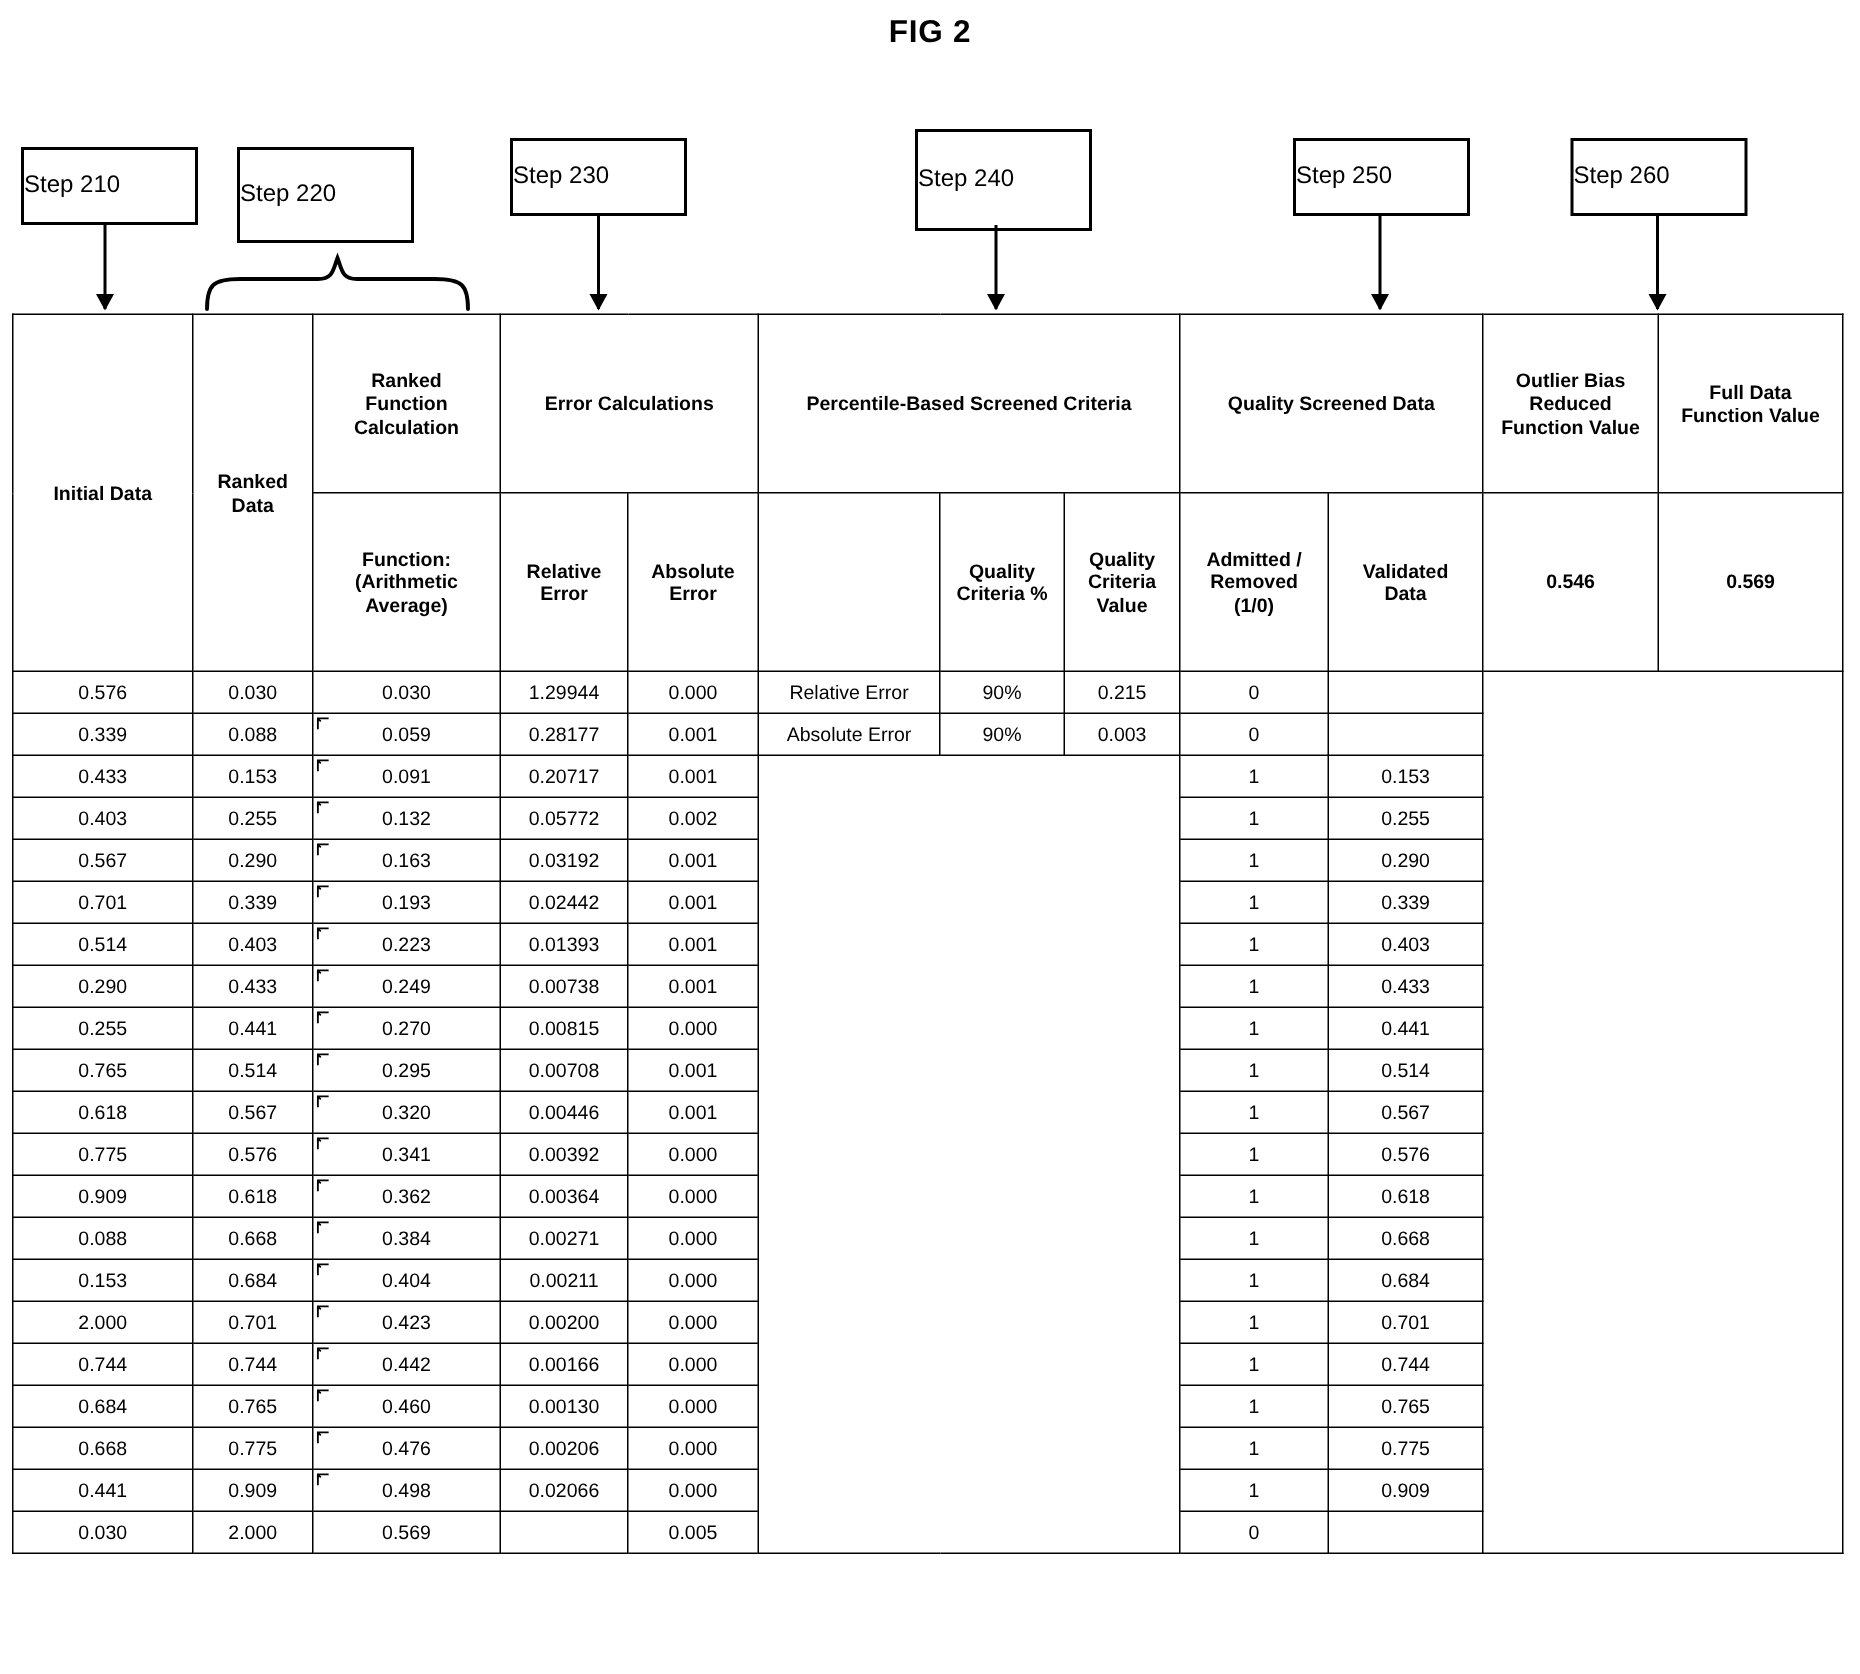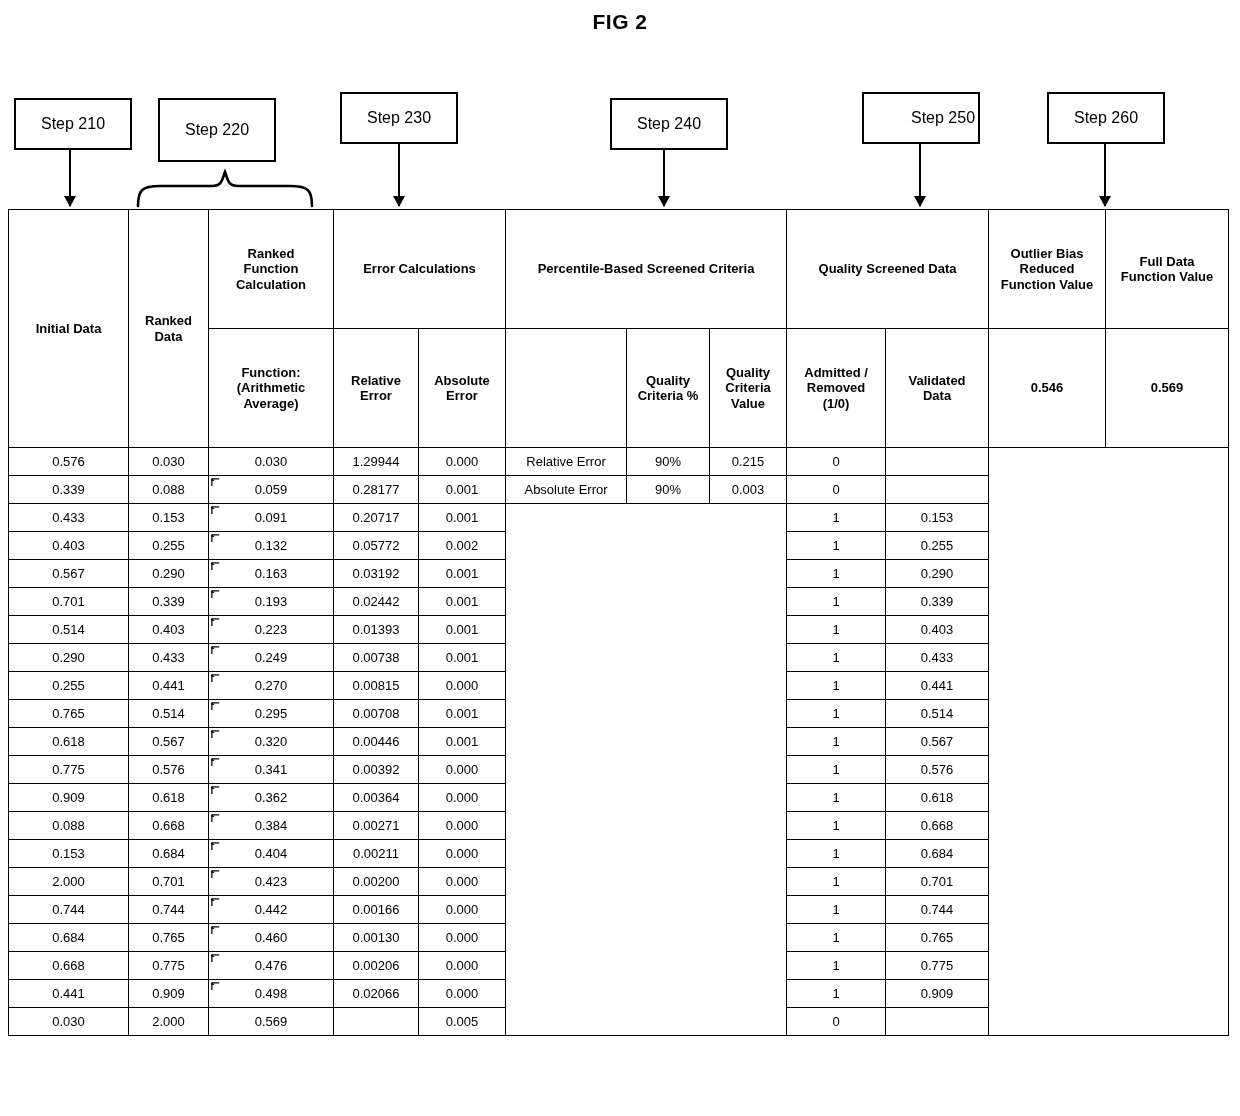--- a/index.html
+++ b/index.html
@@ -19,21 +19,21 @@
     font-size:21px;
     font-weight:bold;
     letter-spacing:0.5px;
   }
 
   
   .step-box{
     position:absolute;
     border:2px solid #000;
     background:#fff;
-    display:flex;align-items:center;justify-content:center;
+    display:flex;align-items:center;justify-content:flex-start;
     font-size:16px;
     box-sizing:border-box;
   }
   .arrow{
     position:absolute;
     width:2px;background:#000;
   }
   .arrow:after{
     content:"";
     position:absolute;
@@ -99,26 +99,26 @@
 </div>
 <svg class="brace" style="left:130px;top:150px;width:190px;height:58px;" viewBox="0 0 190 58" xmlns="http://www.w3.org/2000/svg">
   <path d="M8 56 C8 40, 12 36, 30 36 L82 36 C92 36, 92 30, 95 22 C98 30, 98 36, 108 36 L160 36 C178 36, 182 40, 182 56" fill="none" stroke="#000" stroke-width="2.6" stroke-linecap="round"></path>
 </svg>
 
 <div class="step-box" style="left:340px;top:92px;width:118px;height:52px;">
   <span>Step 230</span>
 </div>
 <div class="arrow" style="left:398px;top:144px;height:62px;"></div>
 
-<div class="step-box" style="left:610px;top:98px;width:118px;height:52px;">
+<div class="step-box" style="left:610px;top:86px;width:118px;height:68px;">
   <span>Step 240</span>
 </div>
 <div class="arrow" style="left:663px;top:150px;height:56px;"></div>
 
-<div class="step-box" style="left:862px;top:92px;width:118px;height:52px;padding-left:44px;">
+<div class="step-box" style="left:862px;top:92px;width:118px;height:52px;">
   <span>Step 250</span>
 </div>
 <div class="arrow" style="left:919px;top:144px;height:62px;"></div>
 
 <div class="step-box" style="left:1047px;top:92px;width:118px;height:52px;">
   <span>Step 260</span>
 </div>
 <div class="arrow" style="left:1104px;top:144px;height:62px;"></div>
 
 <table class="tbl">

